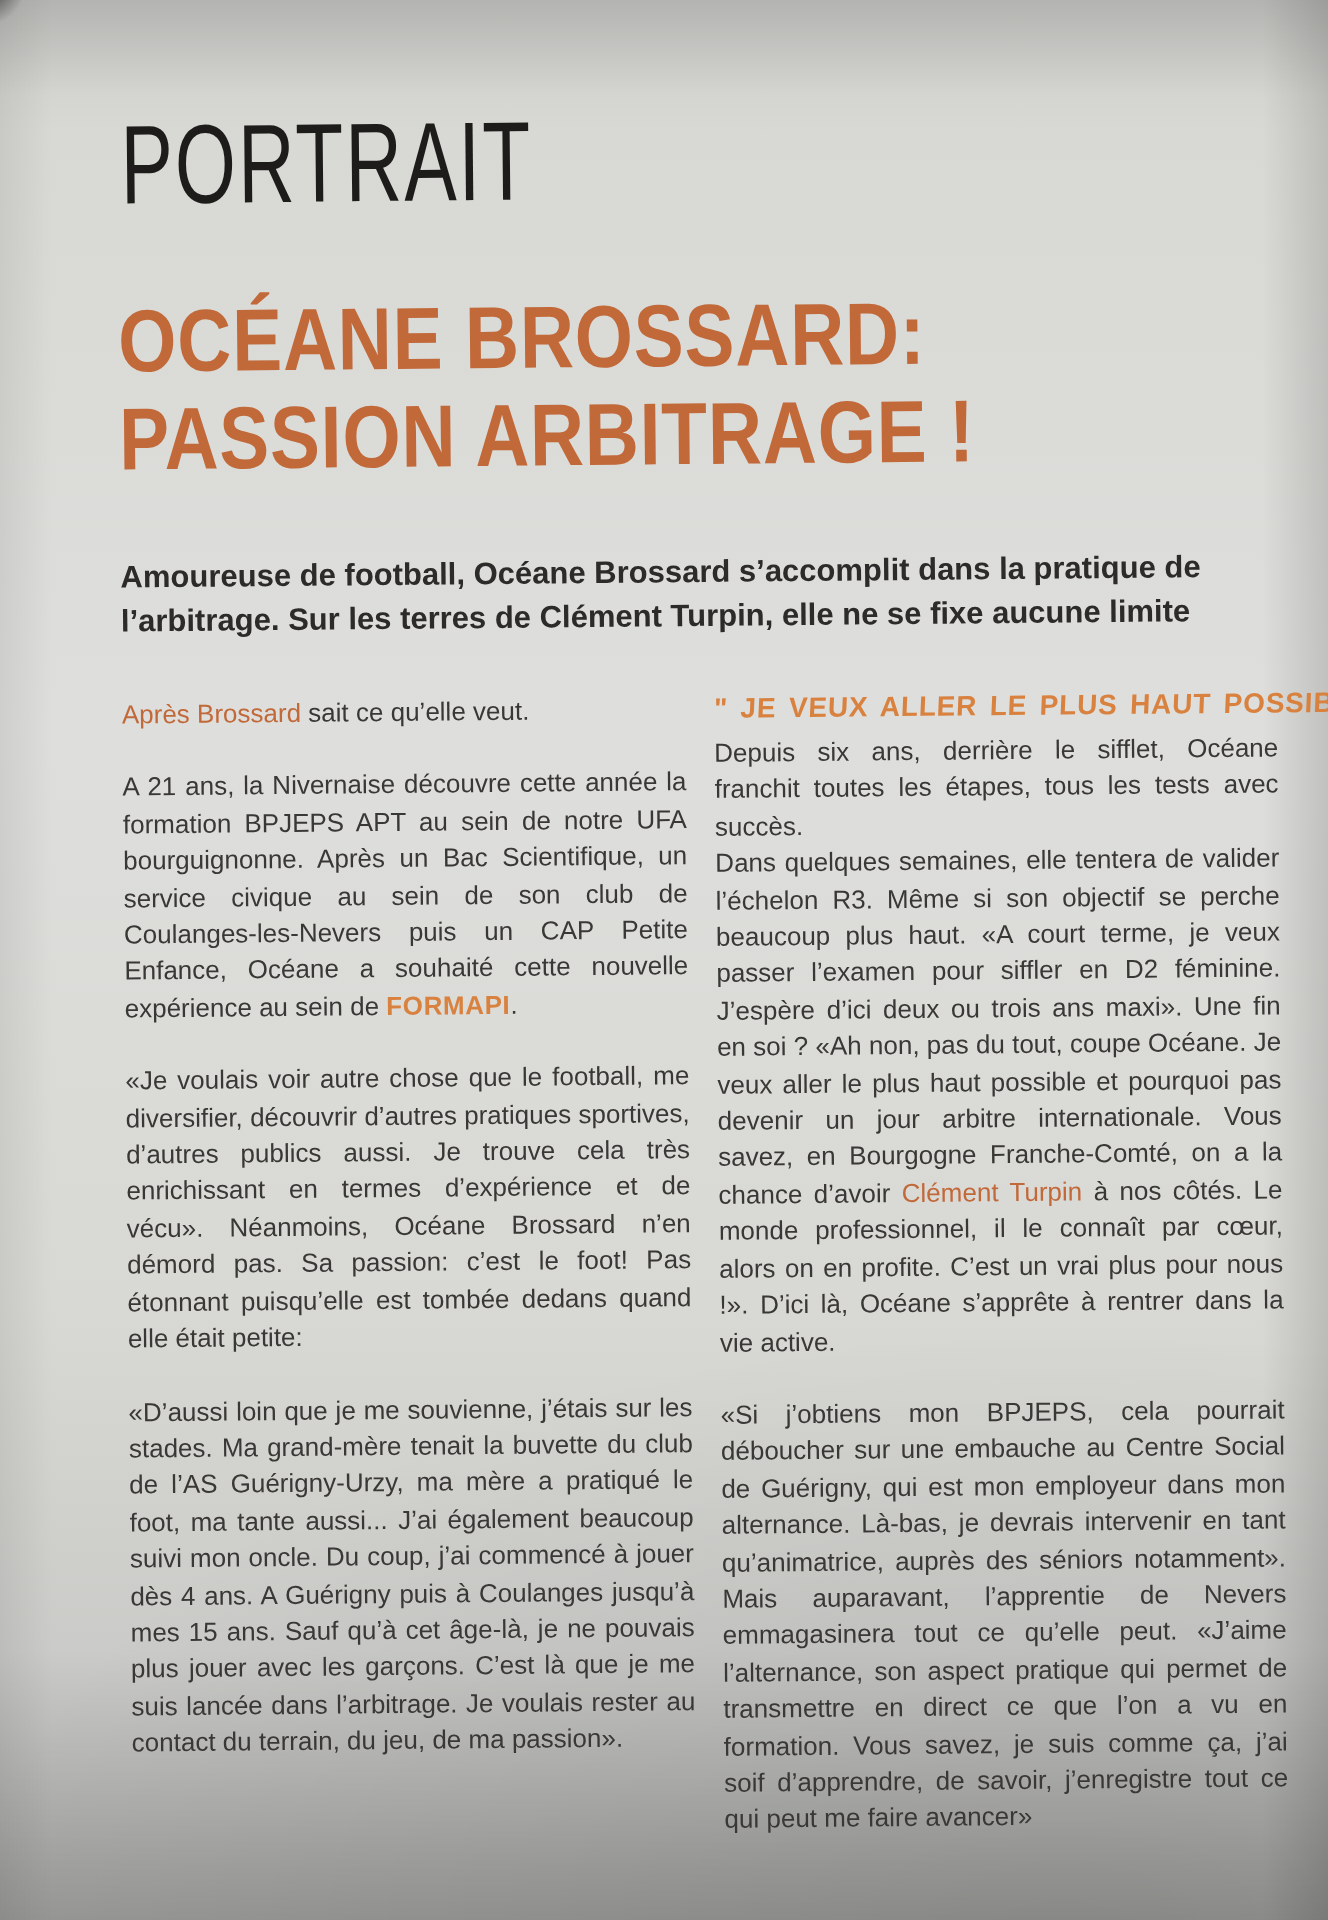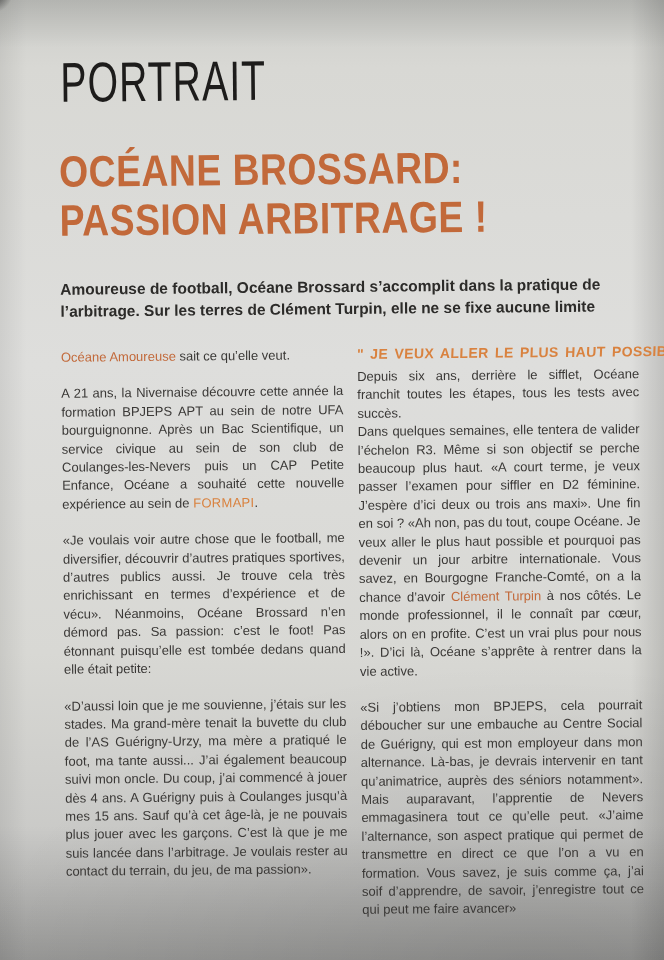--- a/index.html
+++ b/index.html
@@ -44,21 +44,21 @@
   .standfirst{
     font-size:15.5px;line-height:22px;font-weight:700;color:var(--ink-strong);
     width:576px;margin-bottom:26px;
   }
   .columns{display:flex;gap:14px;}
   .col{width:282px;font-size:13px;line-height:18.4px;text-align:justify;}
   .col p{margin-bottom:18px;}
   .col p.tight{margin-bottom:0;}
   .col p.tight + p{margin-top:0;}
   .accent-name{color:var(--accent);}
-  .brand{color:var(--accent-bright);font-weight:400;letter-spacing:0.3px;}
+  .brand{color:var(--accent-bright);font-weight:700;letter-spacing:0.3px;}
   .bold-name{color:var(--accent);font-weight:400;}
   .pull-quote{
     color:var(--accent-bright);font-weight:700;font-size:14px;line-height:17px;
     letter-spacing:0.4px;word-spacing:2px;white-space:nowrap;
     transform:skewX(-3deg);transform-origin:0 50%;
     margin-bottom:5px;text-align:left;
   }
 </style>
 </head>
 <body>
@@ -72,21 +72,21 @@
     <div class="headline">
       <div>OCÉANE BROSSARD:</div>
       <div>PASSION ARBITRAGE !</div>
     </div>
 
     <div class="standfirst">Amoureuse de football, Océane Brossard s’accomplit dans la pratique de l’arbitrage. Sur les terres de Clément Turpin, elle ne se fixe aucune limite</div>
 
     <div class="columns">
 
       <div class="col">
-        <p><span class="accent-name">Océane Amoureuse</span><span> sait ce qu’elle veut.</span></p>
+        <p><span class="accent-name">Après Brossard</span><span> sait ce qu’elle veut.</span></p>
         <p><span>A 21 ans, la Nivernaise découvre cette année la formation BPJEPS APT au sein de notre UFA bourguignonne. Après un Bac Scientifique, un service civique au sein de son club de Coulanges-les-Nevers puis un CAP Petite Enfance, Océane a souhaité cette nouvelle expérience au sein de </span><span class="brand">FORMAPI</span><span>.</span></p>
         <p>«Je voulais voir autre chose que le football, me diversifier, découvrir d’autres pratiques sportives, d’autres publics aussi. Je trouve cela très enrichissant en termes d’expérience et de vécu». Néanmoins, Océane Brossard n’en démord pas. Sa passion: c’est le foot! Pas étonnant puisqu’elle est tombée dedans quand elle était petite:</p>
         <p>«D’aussi loin que je me souvienne, j’étais sur les stades. Ma grand-mère tenait la buvette du club de l’AS Guérigny-Urzy, ma mère a pratiqué le foot, ma tante aussi... J’ai également beaucoup suivi mon oncle. Du coup, j’ai commencé à jouer dès 4 ans. A Guérigny puis à Coulanges jusqu’à mes 15 ans. Sauf qu’à cet âge-là, je ne pouvais plus jouer avec les garçons. C’est là que je me suis lancée dans l’arbitrage. Je voulais rester au contact du terrain, du jeu, de ma passion».</p>
       </div>
 
       <div class="col">
         <div class="pull-quote">" JE VEUX ALLER LE PLUS HAUT POSSIBLE "</div>
         <p class="tight">Depuis six ans, derrière le sifflet, Océane franchit toutes les étapes, tous les tests avec succès.</p>
         <p><span>Dans quelques semaines, elle tentera de valider l’échelon R3. Même si son objectif se perche beaucoup plus haut. «A court terme, je veux passer l’examen pour siffler en D2 féminine. J’espère d’ici deux ou trois ans maxi». Une fin en soi ? «Ah non, pas du tout, coupe Océane. Je veux aller le plus haut possible et pourquoi pas devenir un jour arbitre internationale. Vous savez, en Bourgogne Franche-Comté, on a la chance d’avoir </span><span class="bold-name">Clément Turpin</span><span> à nos côtés. Le monde professionnel, il le connaît par cœur, alors on en profite. C’est un vrai plus pour nous !». D’ici là, Océane s’apprête à rentrer dans la vie active.</span></p>
         <p>«Si j’obtiens mon BPJEPS, cela pourrait déboucher sur une embauche au Centre Social de Guérigny, qui est mon employeur dans mon alternance. Là-bas, je devrais intervenir en tant qu’animatrice, auprès des séniors notamment». Mais auparavant, l’apprentie de Nevers emmagasinera tout ce qu’elle peut. «J’aime l’alternance, son aspect pratique qui permet de transmettre en direct ce que l’on a vu en formation. Vous savez, je suis comme ça, j’ai soif d’apprendre, de savoir, j’enregistre tout ce qui peut me faire avancer»</p>

